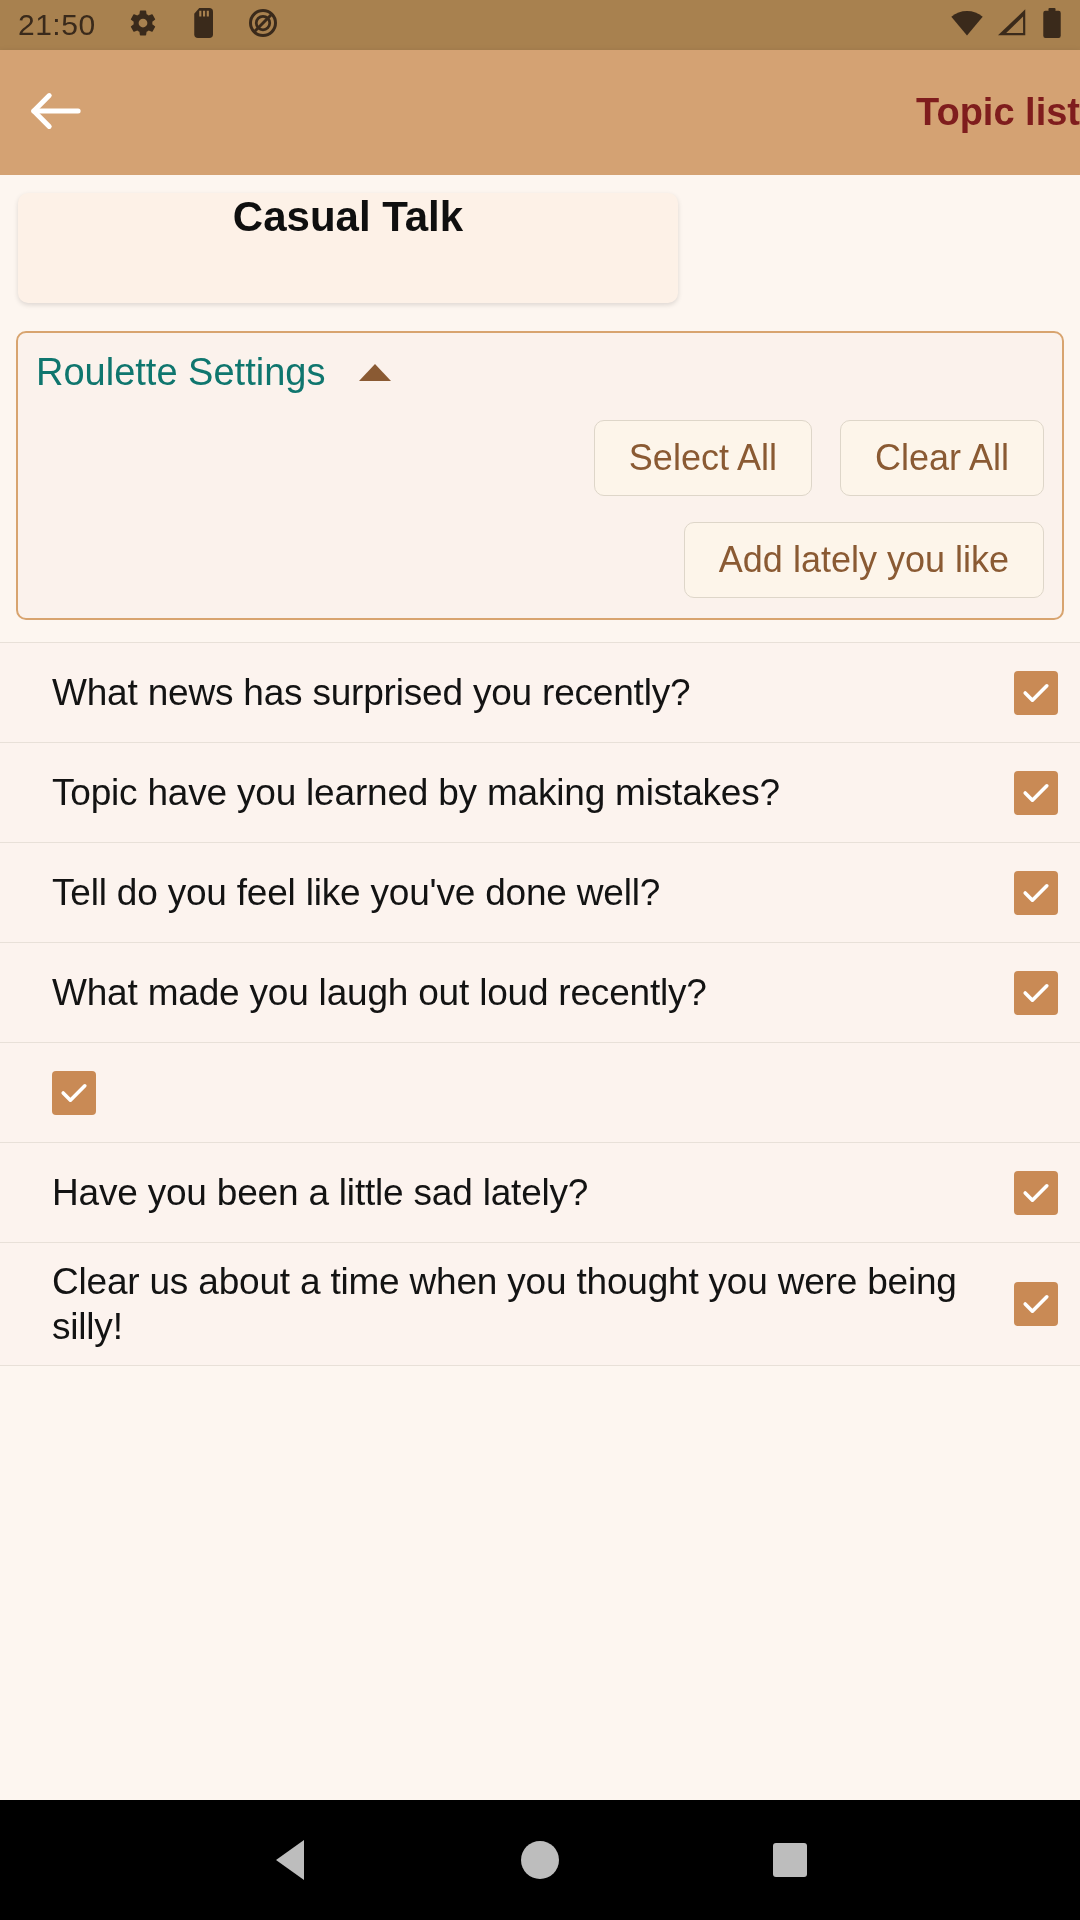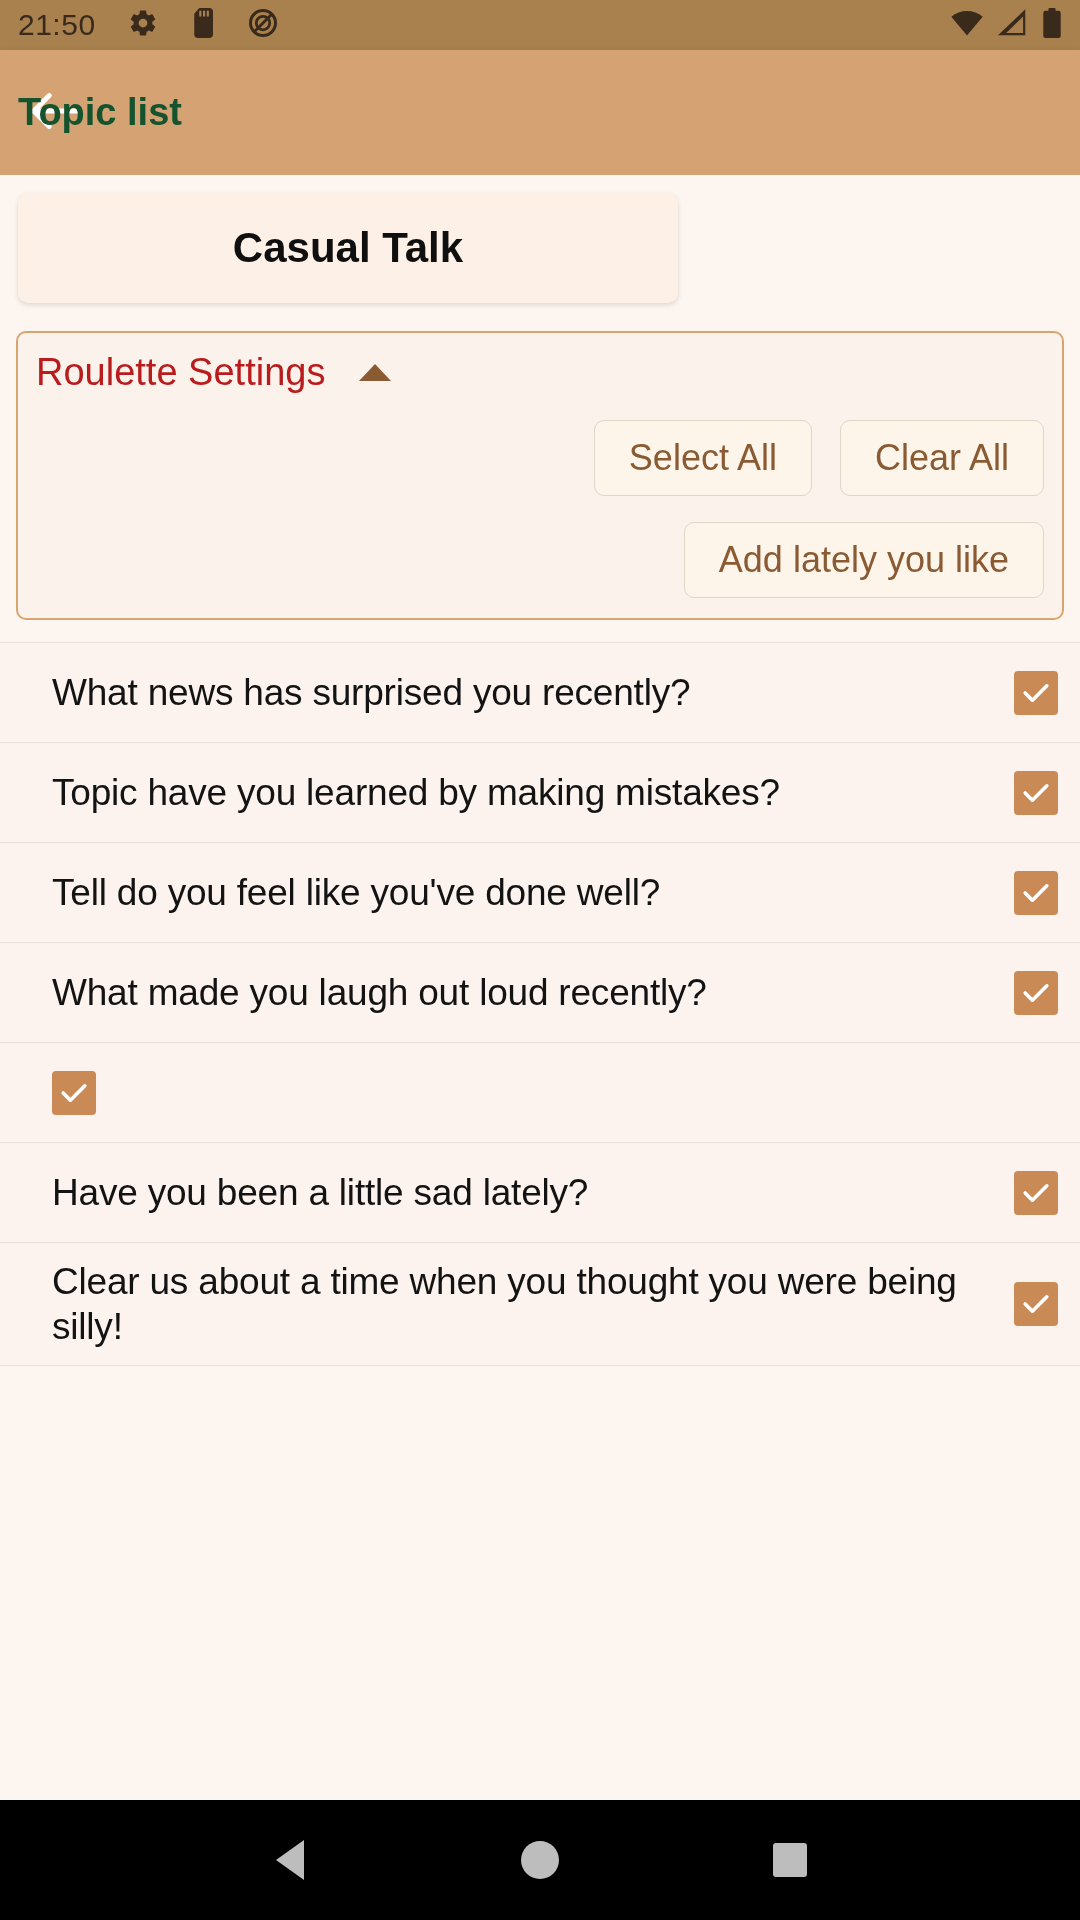--- a/index.html
+++ b/index.html
@@ -27,48 +27,48 @@
   .appbar{
     height:125px; background:#D4A273;
     display:flex; align-items:center; position:relative;
     box-shadow:0 3px 7px rgba(0,0,0,.22);
   }
   .back-btn{
     width:110px; height:125px; display:flex;
     align-items:center; justify-content:center;
   }
   .appbar-title{
-    position:absolute; left:18px; right:0; text-align:left;
-    font-size:38px; font-weight:700; color:#14532d;
+    position:absolute; left:18px; right:0; text-align:right;
+    font-size:38px; font-weight:700; color:#7f1d1d;
     pointer-events:none;
   }
 
   
   .content{
     position:absolute; top:175px; left:0; right:0; bottom:120px;
     background:#FDF6F0; overflow:hidden;
   }
 
   
   .title-card{
     margin:18px 0 8px 18px; width:660px; height:110px;
     background:#FDF1E7; border-radius:10px;
-    display:flex; align-items:center; justify-content:center;
+    display:flex; align-items:flex-start; justify-content:center;
     box-shadow:0 2px 5px rgba(0,0,0,.13);
   }
   .title-card-text{ font-size:42px; font-weight:700; color:#0F0F0F; }
 
   
   .settings{
     margin:28px 16px 0 16px;
     border:2px solid #D8A46F; border-radius:10px;
     background:#FBF2EC; padding:18px 18px 20px 18px;
   }
   .settings-head{ display:flex; align-items:center; gap:34px; }
-  .settings-title{ font-size:38px; color:#b91c1c; }
+  .settings-title{ font-size:38px; color:#0f766e; }
   .caret{ width:0;height:0; border-left:16px solid transparent;
           border-right:16px solid transparent; border-bottom:17px solid #8A5A33; }
   .btn-row{ display:flex; justify-content:flex-end; gap:28px; margin-top:26px; }
   .obtn{
     background:#FDF5EA; border:1px solid #DED6C9; border-radius:10px;
     padding:16px 34px; font-size:36px; color:#8A5A33;
     font-family:"Liberation Sans", sans-serif;
   }
 
   

